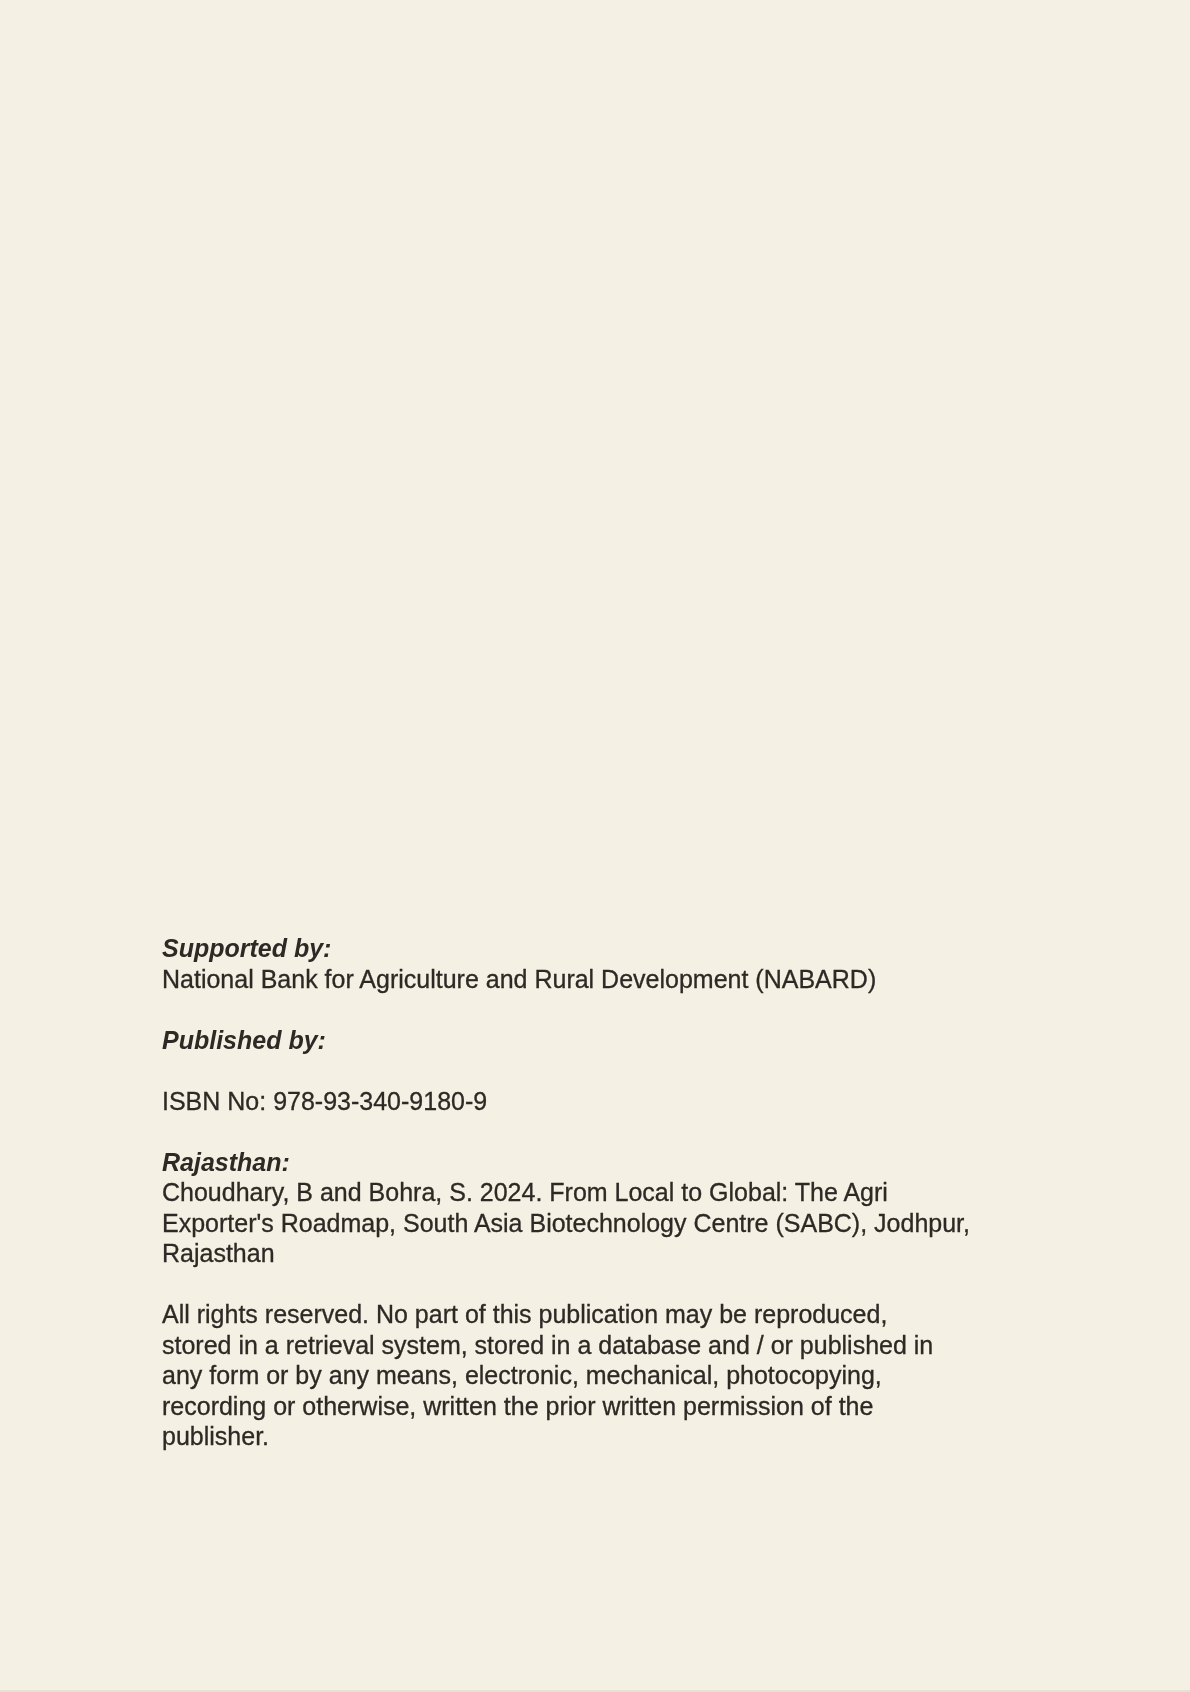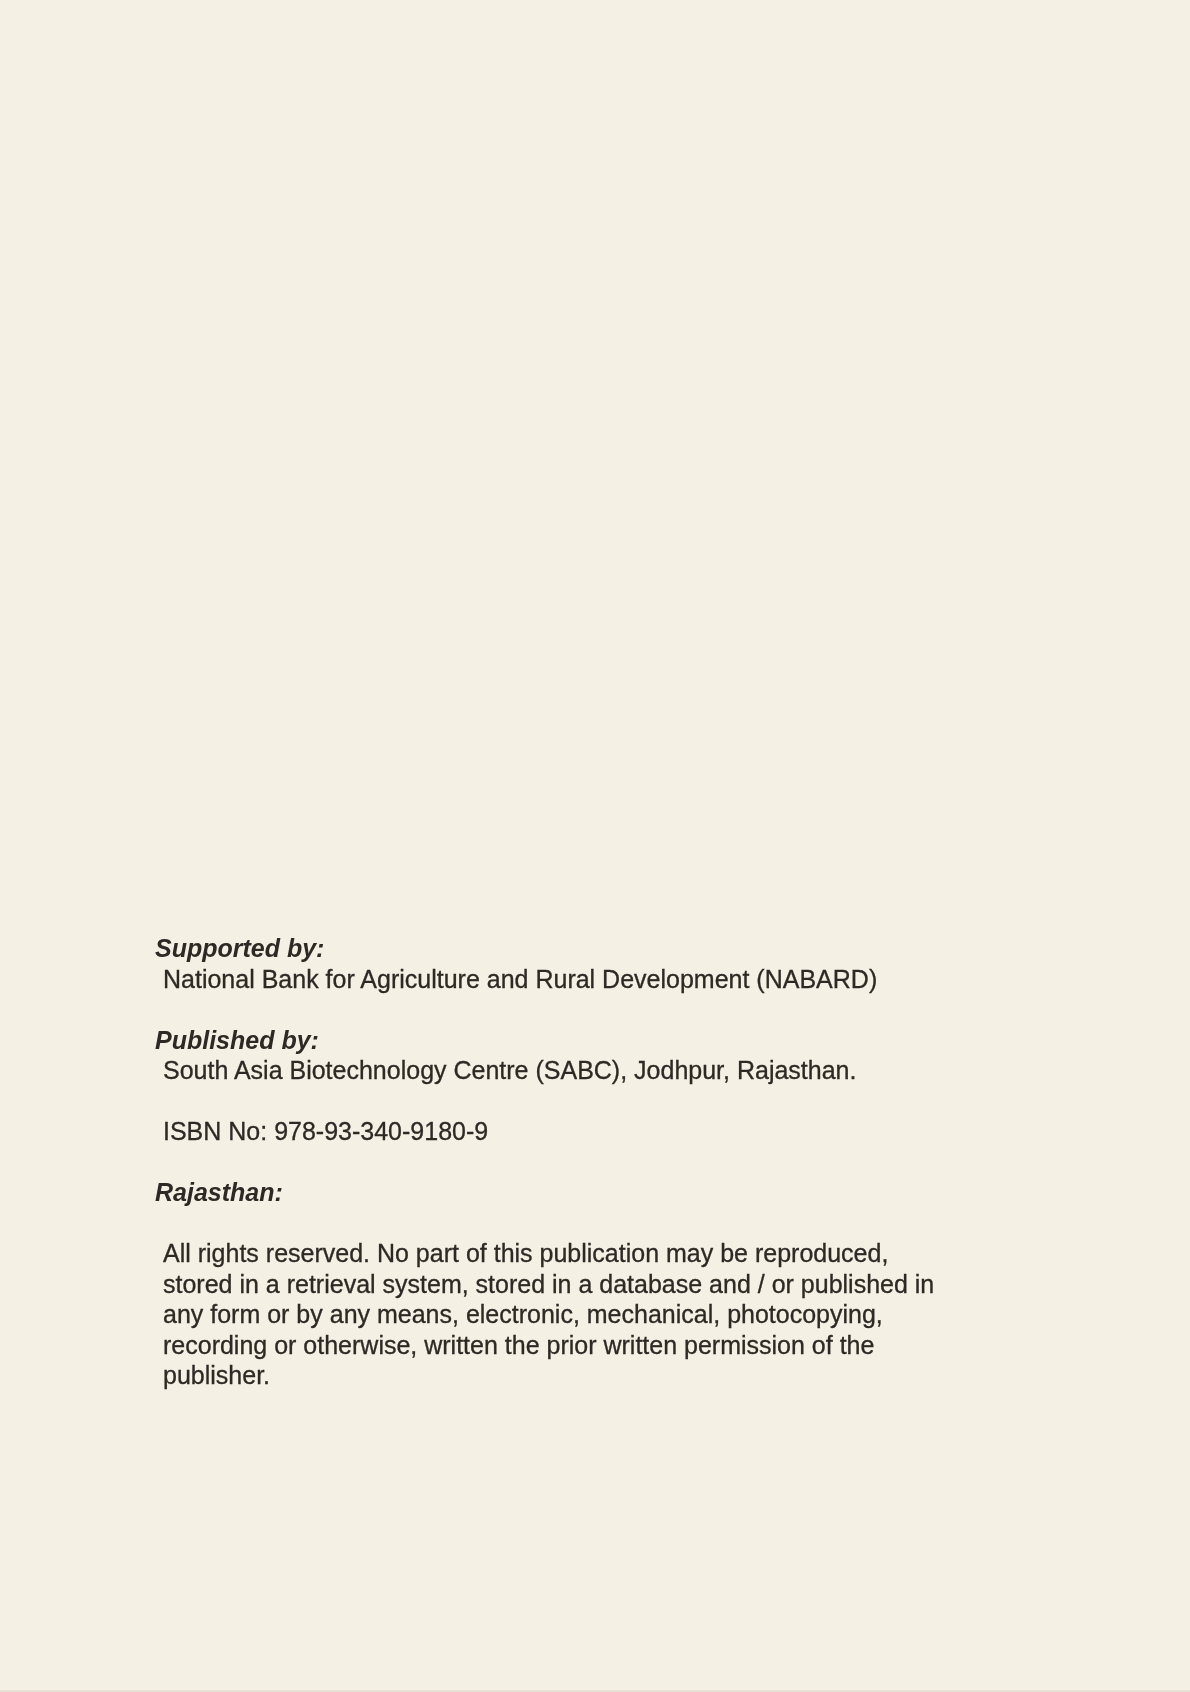--- a/index.html
+++ b/index.html
@@ -14,21 +14,21 @@
     font-family: "Liberation Sans", sans-serif;
     overflow: hidden;
   }
   .page {
     position: absolute;
     inset: 0;
     background: #f4f0e3;
   }
   .imprint {
     position: absolute;
-    left: 155px;
+    left: 162px;
     top: 933px;
     width: 960px;
     color: #2d2925;
     font-size: 25px;
     line-height: 30.5px;
     letter-spacing: 0px;
     -webkit-text-stroke: 0.3px currentColor;
   }
   .block {
     margin: 0 0 30.5px 0;
@@ -36,21 +36,20 @@
   .block:last-child {
     margin-bottom: 0;
   }
   .label {
     font-style: italic;
     font-weight: 700;
     -webkit-text-stroke: 0;
   }
   .body-text {
     white-space: pre;
-    margin-left: 8px;
   }
   .page-bottom-edge {
     position: absolute;
     left: 0;
     right: 0;
     bottom: 0;
     height: 2px;
     background: #e6e1d2;
   }
 </style>
@@ -61,29 +60,31 @@
 
   <div class="imprint" style="color: rgb(45, 41, 37);">
 
     <div class="block">
       <div class="label">Supported by:</div>
       <div class="body-text">National Bank for Agriculture and Rural Development (NABARD)</div>
     </div>
 
     <div class="block">
       <div class="label">Published by:</div>
-      <div class="body-text">South Asia Biotechnology Centre (SABC), Jodhpur, Rajasthan.</div>
     </div>
 
     <div class="block">
       <div class="body-text">ISBN No: 978-93-340-9180-9</div>
     </div>
 
     <div class="block">
       <div class="label">Rajasthan:</div>
+      <div class="body-text">Choudhary, B and Bohra, S. 2024. From Local to Global: The Agri
+Exporter's Roadmap, South Asia Biotechnology Centre (SABC), Jodhpur,
+Rajasthan</div>
     </div>
 
 
     <div class="block">
       <div class="body-text">All rights reserved. No part of this publication may be reproduced,
 stored in a retrieval system, stored in a database and / or published in
 any form or by any means, electronic, mechanical, photocopying,
 recording or otherwise, written the prior written permission of the
 publisher.</div>
     </div>

